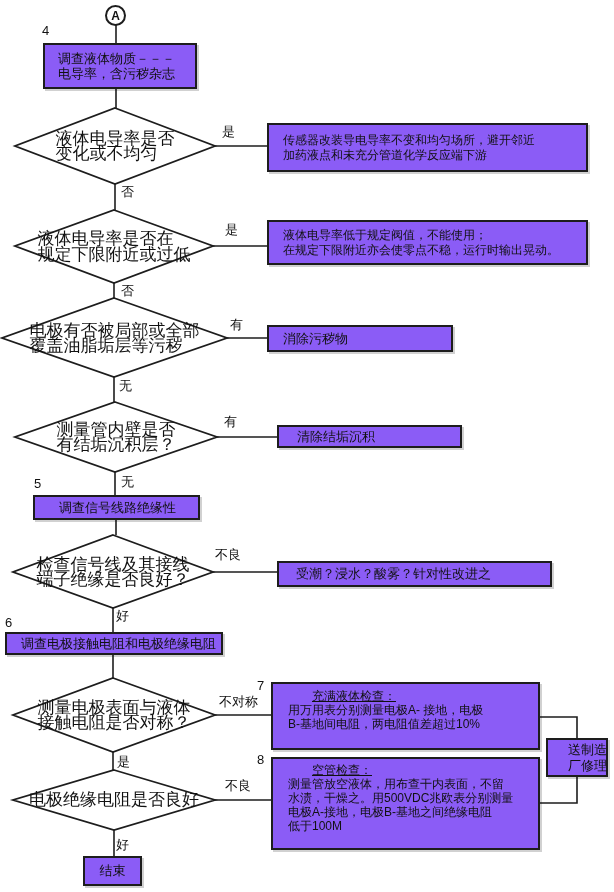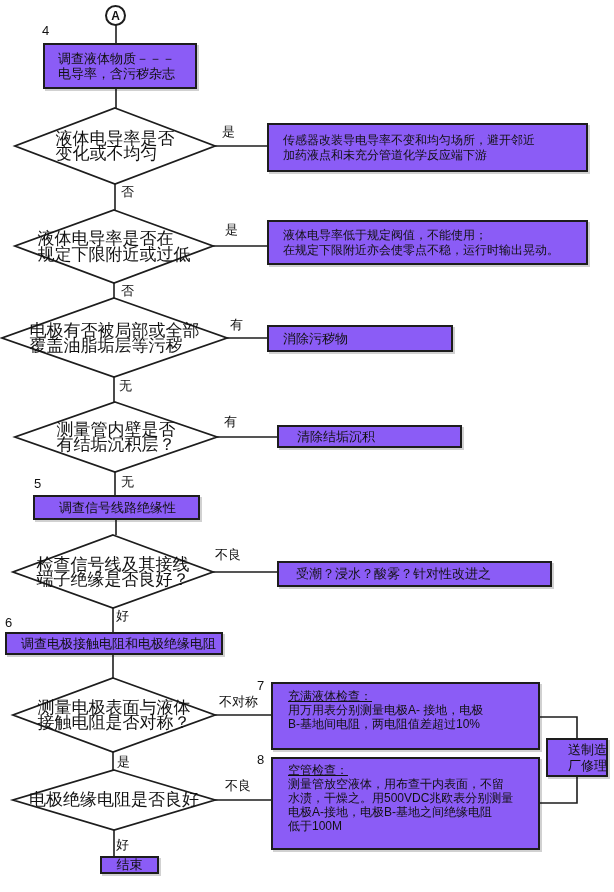--- a/index.html
+++ b/index.html
@@ -23,21 +23,21 @@
     font-size:17px; line-height:15.5px; text-align:left;
   }
   .lbl { position:absolute; font-size:13px; line-height:14px; white-space:nowrap; }
   .num { position:absolute; font-size:13px; line-height:13px; }
   .circleA {
     position:absolute; left:105px; top:5px; width:21px; height:21px;
     border:2px solid #1d1d1d; border-radius:50%; box-sizing:border-box;
     display:flex; align-items:center; justify-content:center;
     font-size:12px; font-weight:bold; background:#fff;
   }
-  .u { text-decoration:underline; }
+  .u { text-decoration:underline;margin-left:24px; }
 </style>
 </head>
 <body>
 
 <div class="stage">
 
   <svg class="wires" width="614" height="892" viewBox="0 0 614 892">
     <g stroke="#1d1d1d" stroke-width="1.6" fill="none">
       <path d="M116,25 V43"></path>
       <path d="M116,89 V108"></path>
@@ -203,19 +203,19 @@
     </div>
   </div>
 
   <div class="box" style="left:546px; top:738px; width:62px; height:39px;">
     <div class="vcenter fs13" style="padding-left:20px;">
       <span class="line">送制造</span>
       <span class="line">厂修理</span>
     </div>
   </div>
 
-  <div class="box" style="left:100px; top:856px; width:59px; height:18px;">
+  <div class="box" style="left:83px; top:856px; width:59px; height:30px;">
     <div class="vcenter fs13" style="align-items:center;">
       <span class="line">结束</span>
     </div>
   </div>
 
 </div>
 
 </body></html>

